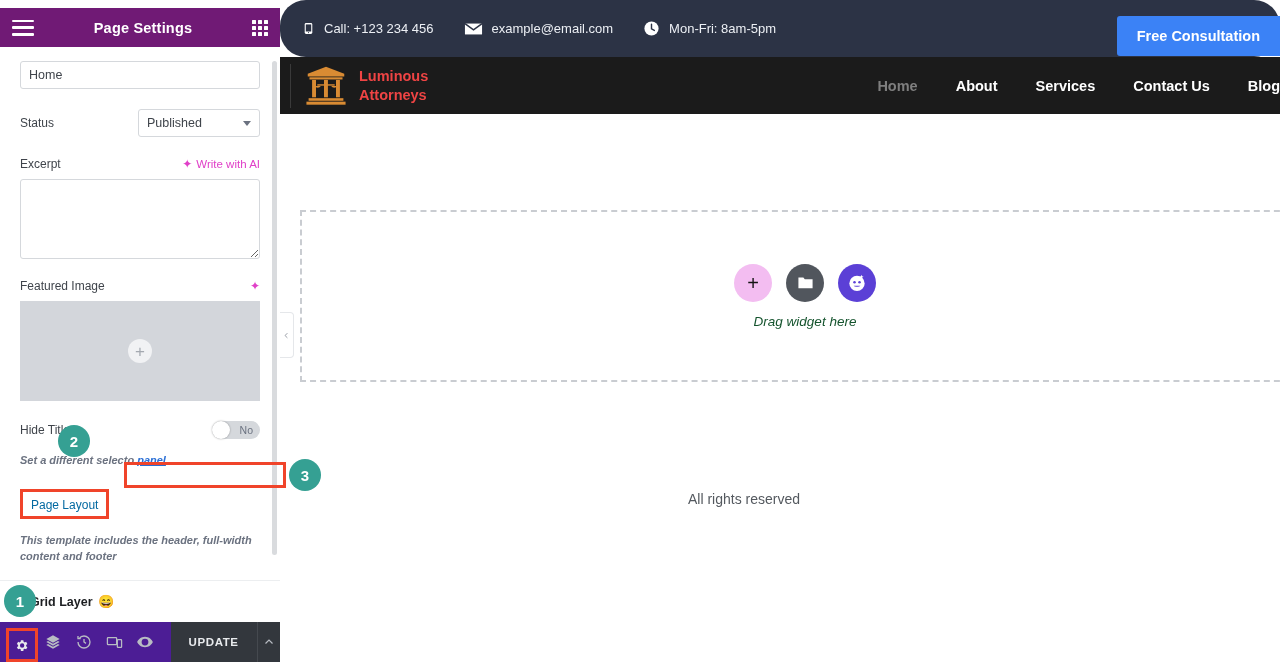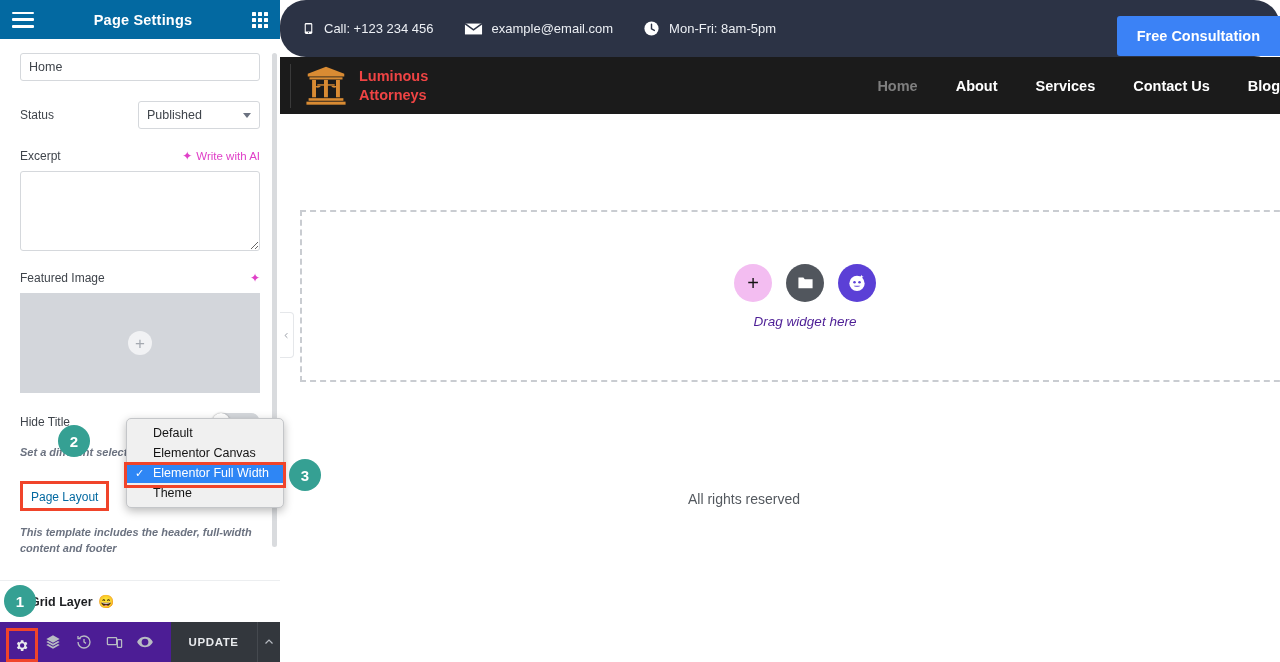--- a/index.html
+++ b/index.html
@@ -10,23 +10,23 @@
   }
   .app { position: relative; width: 1280px; height: 662px; display: flex; }
 
   
   .panel {
     position: relative; width: 280px; height: 662px;
     background: #fff; display: flex; flex-direction: column;
     flex: 0 0 280px; z-index: 20;
   }
   .panel-header {
-    height: 39px; background: #0369a1; color: #fff;
+    height: 39px; background: #701a75; color: #fff;
     display: flex; align-items: center; justify-content: space-between;
-    padding: 8px 12px; flex: 0 0 39px;
+    padding: 8px 12px; flex: 0 0 39px; margin-top: 8px;
   }
   .hamburger { width: 22px; height: 16px; display: flex; flex-direction: column;
     justify-content: space-between; cursor: pointer; }
   .hamburger i { display: block; height: 2.5px; background: #fff; border-radius: 1px; }
   .panel-title { font-size: 14.5px; font-weight: bold; letter-spacing: .2px; }
   .grid-icon { display: grid; grid-template-columns: repeat(3,1fr);
     grid-template-rows: repeat(3,1fr); gap: 2px; width: 16px; height: 16px; cursor: pointer; }
   .grid-icon i { background: #fff; display: block; border-radius: .5px; }
 
   .panel-body { position: relative; flex: 1 1 auto; overflow: hidden; background: #fff; }
@@ -163,21 +163,21 @@
     position: absolute; left: 20px; top: 96px; right: -30px; height: 172px;
     border: 2px dashed #c9ccd1; display: flex; flex-direction: column;
     align-items: center; justify-content: center; gap: 12px;
   }
   .wd-btns { display: flex; gap: 14px; }
   .wd-btn { width: 38px; height: 38px; border-radius: 50%; display: flex;
     align-items: center; justify-content: center; cursor: pointer; }
   .wd-add { background: #f3bdf1; color: #141414; font-size: 20px; line-height: 1; }
   .wd-folder { background: #51565d; }
   .wd-ai { background: #5b40d6; }
-  .wd-label { font-size: 13.5px; font-style: italic; color: #4c1d95; }
+  .wd-label { font-size: 13.5px; font-style: italic; color: #14532d; }
 
   .footer-note { position: absolute; left: 0; right: 0; top: 377px;
     text-align: center; font-size: 14px; color: #54595f; }
   .footer-note span { position: relative; left: -36px; }
 </style>
 </head>
 <body>
 
 <div class="app">
 
@@ -392,34 +392,19 @@
           </div>
         </div>
         <div class="wd-label">Drag widget here</div>
       </div>
       <div class="footer-note">
         <span>All rights reserved</span>
       </div>
     </div>
   </div>
 
-  <div class="dropdown">
-    <div class="dd-item">
-      <span>Default</span>
-    </div>
-    <div class="dd-item">
-      <span>Elementor Canvas</span>
-    </div>
-    <div class="dd-item sel">
-      <span class="tick">✓</span>
-      <span>Elementor Full Width</span>
-    </div>
-    <div class="dd-item">
-      <span>Theme</span>
-    </div>
-  </div>
   <div class="dd-hl"></div>
 
   <div class="badge badge-1">1</div>
   <div class="badge badge-2">2</div>
   <div class="badge badge-3">3</div>
 
 </div>
 
 </body></html>

